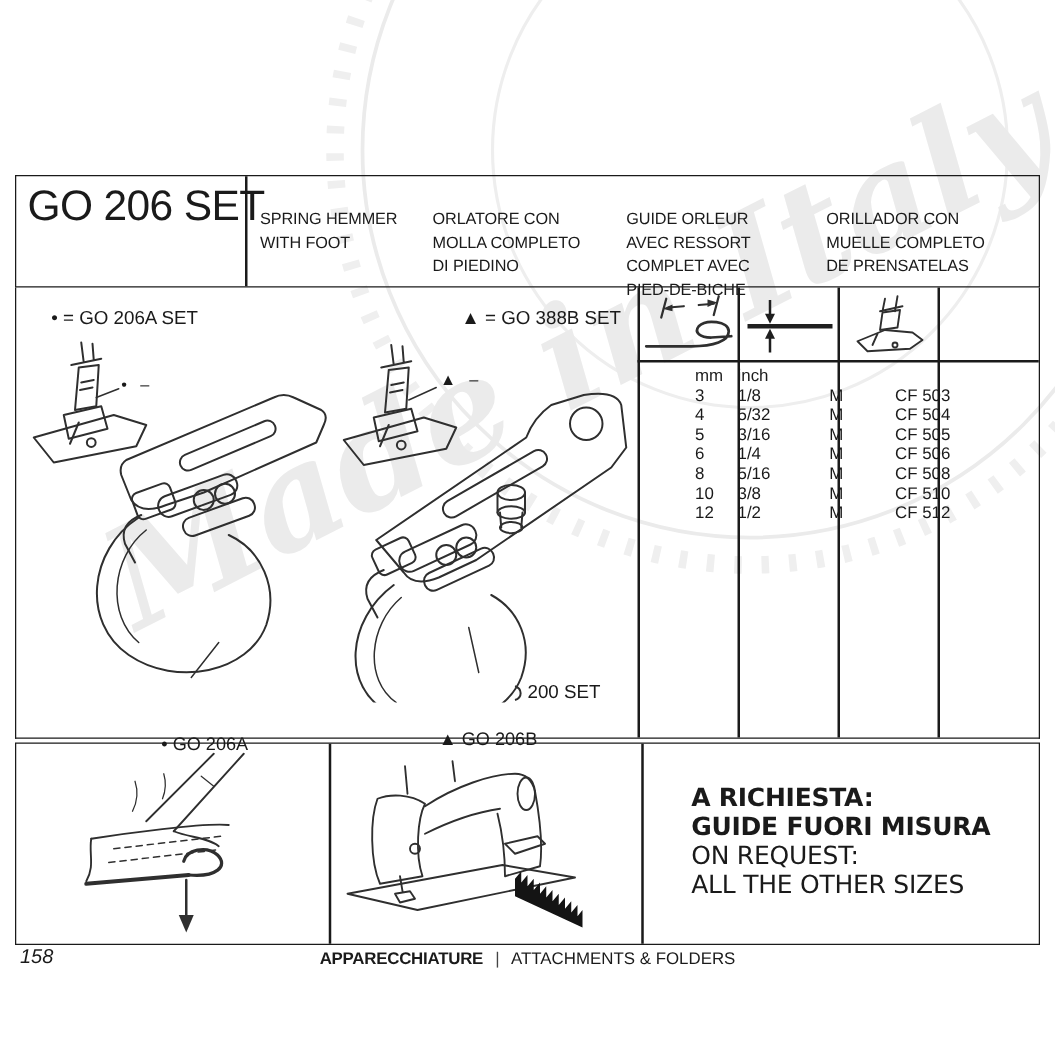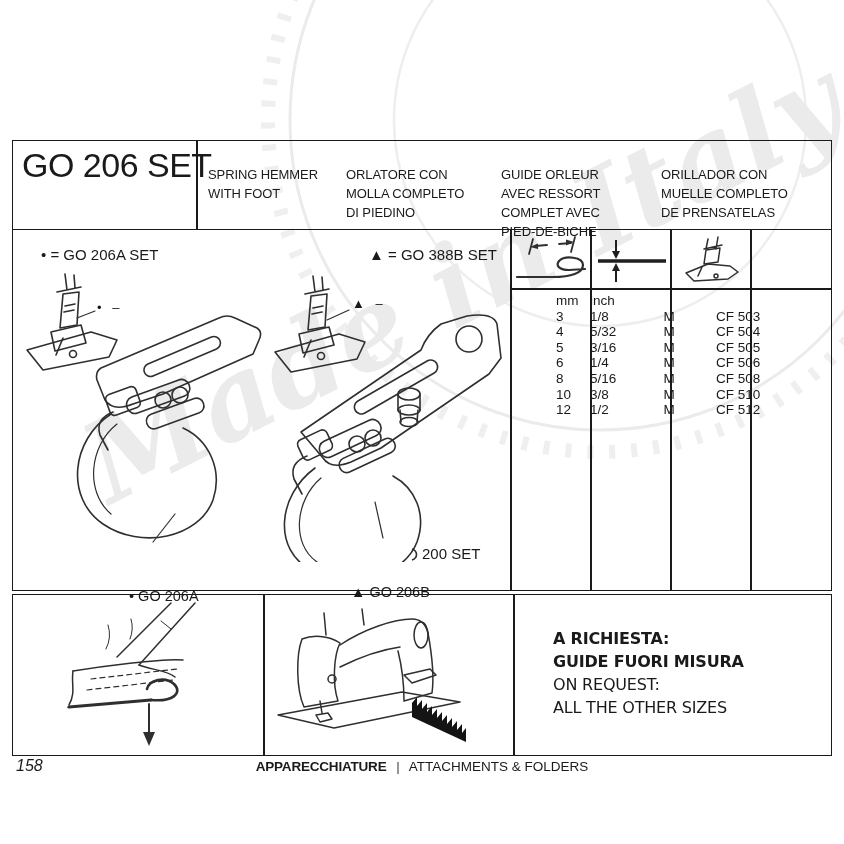--- a/index.html
+++ b/index.html
@@ -41,21 +41,21 @@
 
   .dwg{position:absolute;}
   #dwgA{left:0px;top:32px;} #dwgB{left:218px;top:32px;}
   .lineart{stroke:#2f2f2f;fill:none;stroke-linejoin:round;stroke-linecap:round;}
 
   
   #bot{left:12px;top:594px;width:820px;height:162px;}
   .bot-div{position:absolute;top:0;bottom:0;width:1.5px;background:#1a1a1a;}
   #bot-d1{left:250px;} #bot-d2{left:500px;}
   #req{position:absolute;left:540px;top:32px;font-family:"DejaVu Sans",sans-serif;
-       font-size:16px;line-height:23px;letter-spacing:-0.2px;}
+       font-size:20px;line-height:23px;letter-spacing:-0.2px;}
   .req-b{font-weight:bold;}
 
   
   #pageno{position:absolute;left:16px;top:757px;font-size:16px;font-style:italic;}
   #footer-cat{position:absolute;left:0;right:0;top:759px;text-align:center;font-size:13.5px;}
   #footer-cat .b{font-weight:bold;letter-spacing:-0.2px;}
   #footer-cat .sep{color:#444;padding:0 6px;font-weight:normal;}
 
   .wm-text{font-family:"DejaVu Serif",serif;font-style:italic;font-weight:bold;}
 </style>

